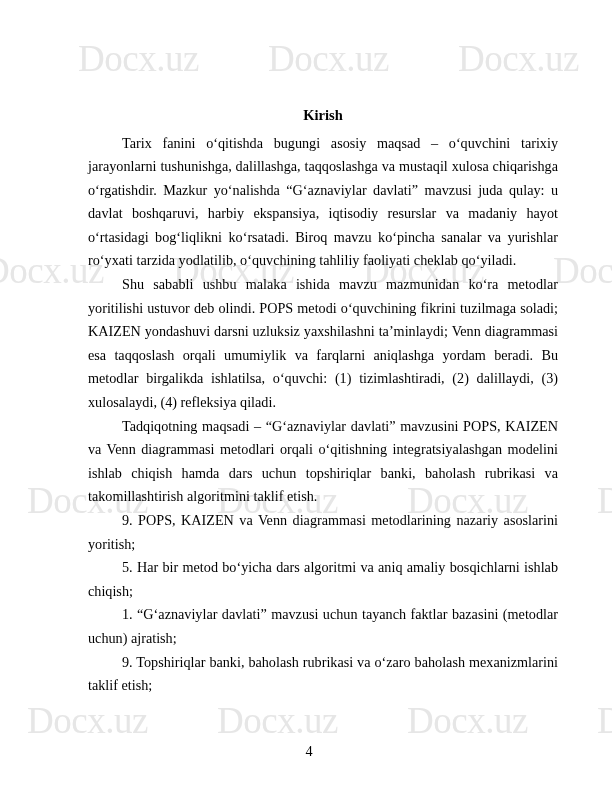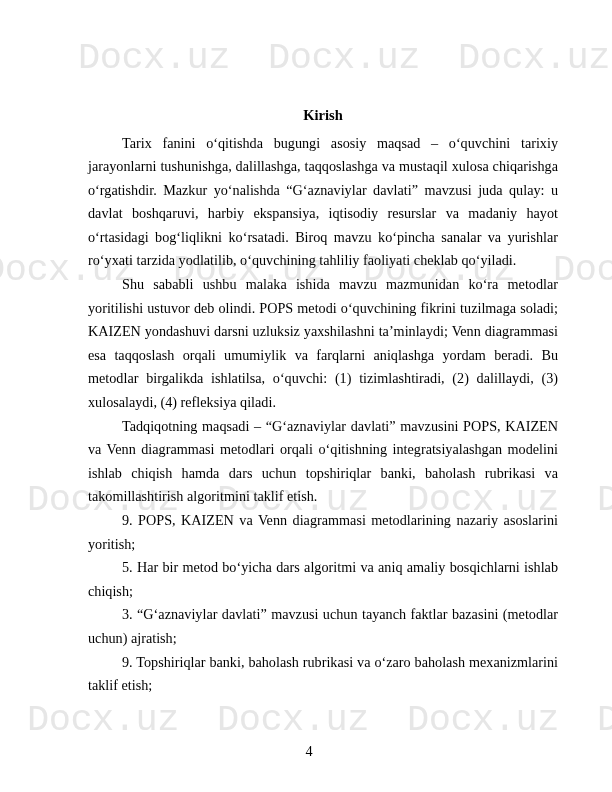--- a/index.html
+++ b/index.html
@@ -20,21 +20,21 @@
   #watermark-layer {
     position: absolute;
     top: 0; left: 0;
     width: 612px;
     height: 792px;
     pointer-events: none;
     z-index: 0;
   }
   .watermark {
     position: absolute;
-    font-family: Liberation Mono, monospace;
+    font-family: Liberation Serif, serif;
     font-size: 37px;
     font-weight: 400;
     letter-spacing: -0.5px;
     color: #e6e6e6;
     white-space: nowrap;
     line-height: 1;
   }
 
   
   #page {
@@ -120,20 +120,20 @@
 
     <p class="para">Shu sababli ushbu malaka ishida mavzu mazmunidan ko‘ra metodlar yoritilishi ustuvor deb olindi. POPS metodi o‘quvchining fikrini tuzilmaga soladi; KAIZEN yondashuvi darsni uzluksiz yaxshilashni ta’minlaydi; Venn diagrammasi esa taqqoslash orqali umumiylik va farqlarni aniqlashga yordam beradi. Bu metodlar birgalikda ishlatilsa, o‘quvchi: (1) tizimlashtiradi, (2) dalillaydi, (3) xulosalaydi, (4) refleksiya qiladi.</p>
 
     <p class="para">Tadqiqotning maqsadi – “G‘aznaviylar davlati” mavzusini POPS, KAIZEN va Venn diagrammasi metodlari orqali o‘qitishning integratsiyalashgan modelini ishlab chiqish hamda dars uchun topshiriqlar banki, baholash rubrikasi va takomillashtirish algoritmini taklif etish.</p>
 
 
     <p class="para">9. POPS, KAIZEN va Venn diagrammasi metodlarining nazariy asoslarini yoritish;</p>
 
     <p class="para">5. Har bir metod bo‘yicha dars algoritmi va aniq amaliy bosqichlarni ishlab chiqish;</p>
 
-    <p class="para">3. “G‘aznaviylar davlati” mavzusi uchun tayanch faktlar bazasini (metodlar uchun) ajratish;</p>
+    <p class="para">1. “G‘aznaviylar davlati” mavzusi uchun tayanch faktlar bazasini (metodlar uchun) ajratish;</p>
 
     <p class="para">9. Topshiriqlar banki, baholash rubrikasi va o‘zaro baholash mexanizmlarini taklif etish;</p>
 
   </div>
 
   <div class="page-number">4</div>
 </div>
 
 </body></html>

